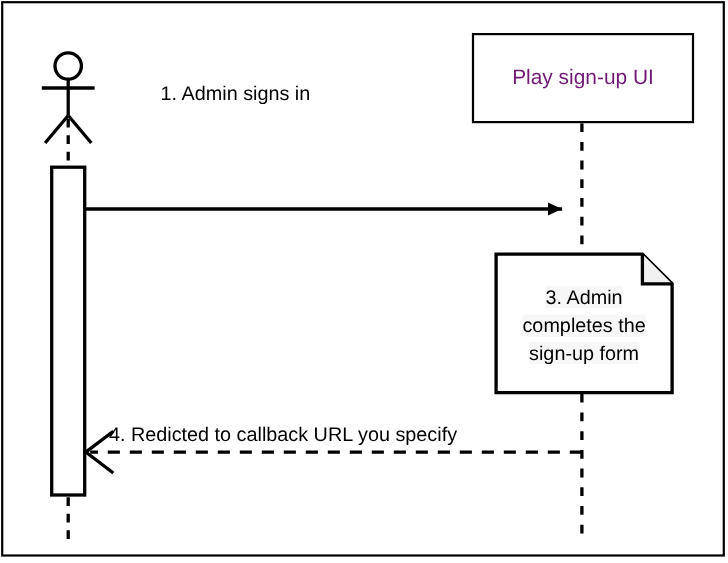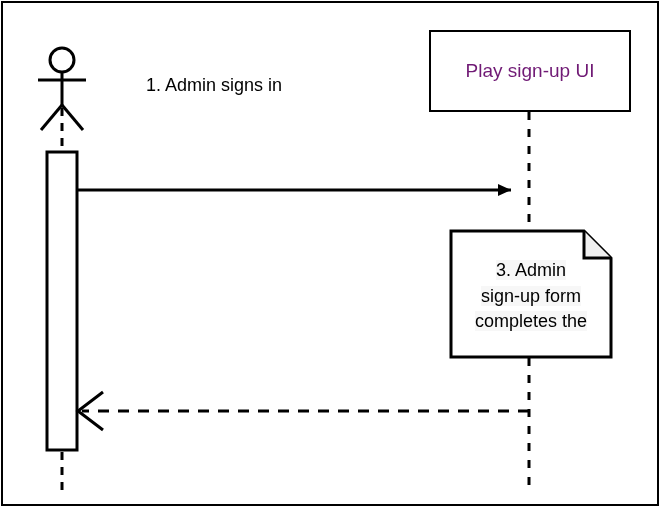--- a/index.html
+++ b/index.html
@@ -156,22 +156,23 @@
 
   <div id="participant-play">
     <span class="plabel">Play sign-up UI</span>
   </div>
 
   <div class="lbl" id="step1-caption">
     <div>1. Admin signs in</div>
   </div>
 
 
+  <div class="lbl" id="step4-caption">4. Redicted to callback URL you specify</div>
 
   <div id="note-step3">
     <div class="note-text">
       <div><span>3. Admin</span></div>
+      <div><span>completes the</span></div>
       <div><span>sign-up form</span></div>
-      <div><span>completes the</span></div>
     </div>
   </div>
 
 </div>
 
 </body></html>

